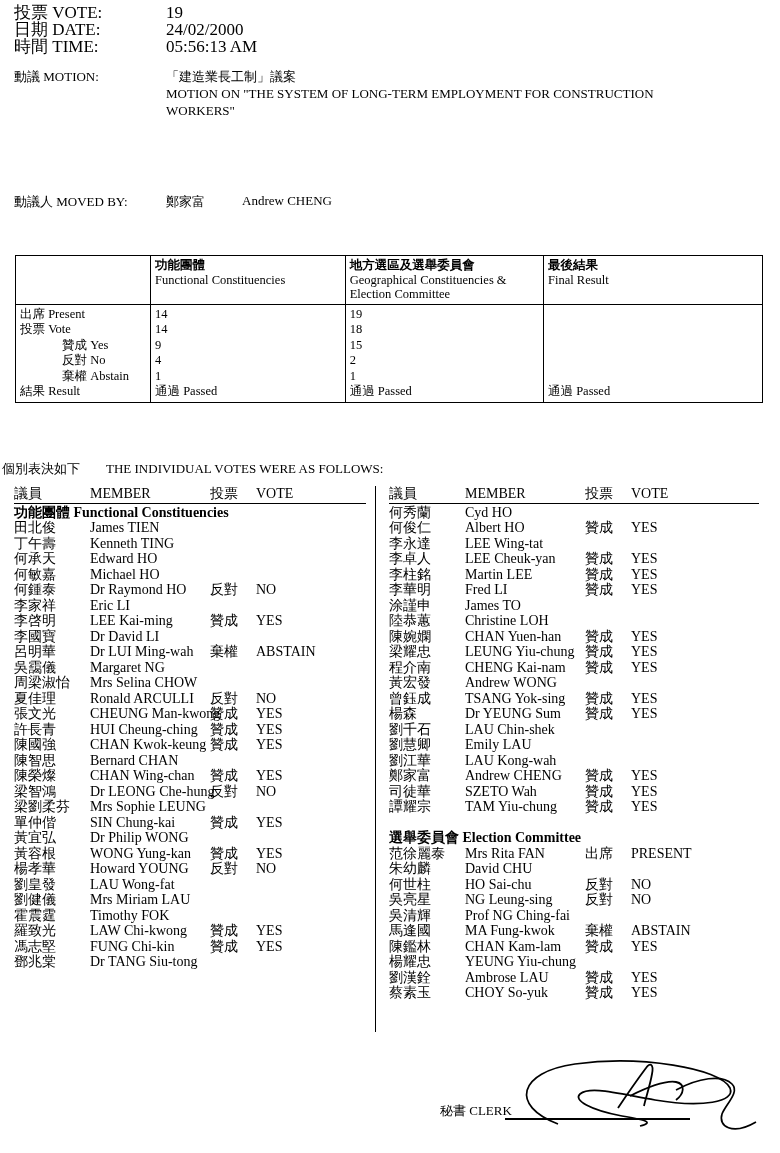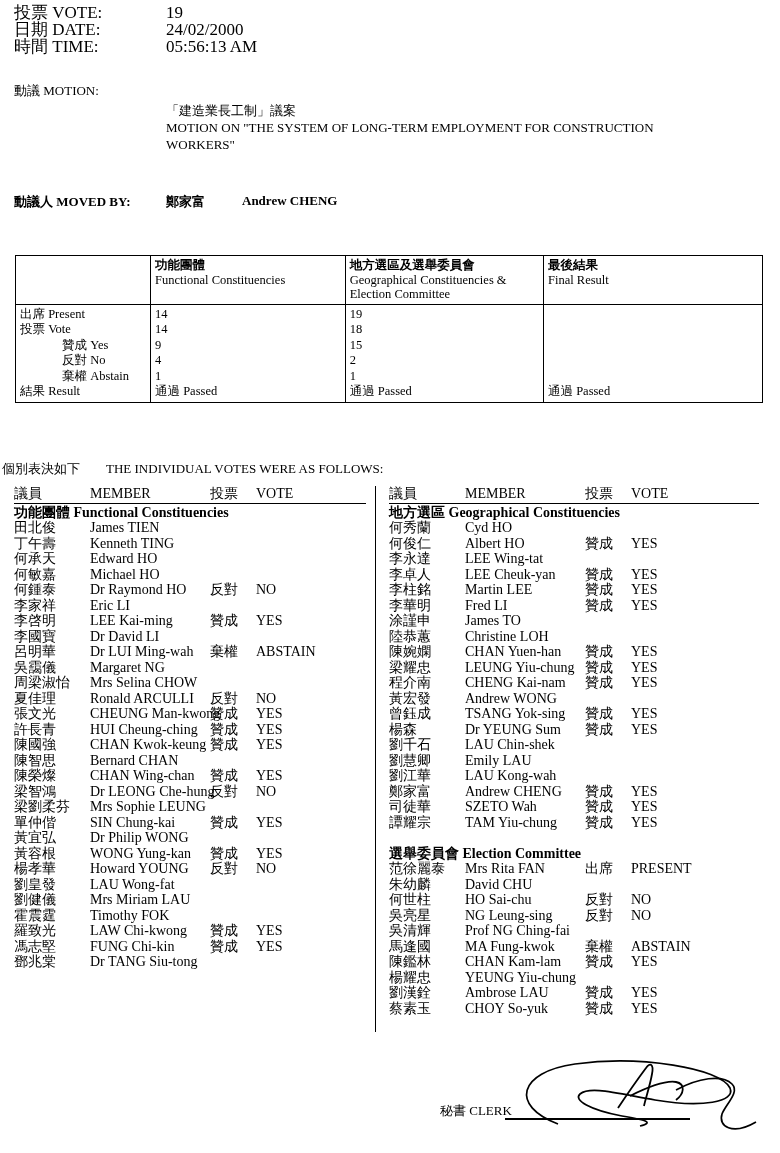--- a/index.html
+++ b/index.html
@@ -35,46 +35,44 @@
     flex: 0 0 152px;
     white-space: nowrap;
   }
   .meta-value {
     white-space: nowrap;
   }
 
   .motion {
     position: absolute;
     left: 14px;
-    top: 82px;
+    top: 68px;
     width: 740px;
     display: flex;
     font-size: 13px;
   }
   .motion-label {
     width: 152px;
     flex: 0 0 152px;
     white-space: nowrap;
     line-height: 17px;
   }
   .motion-body {
     flex: 1 1 auto;
     line-height: 17px;
-    margin-top: 20px;
   }
   .motion-zh { display: block; }
   .motion-en { display: block; max-width: 555px; }
 
   .movedby {
     position: absolute;
     left: 14px;
     top: 193px;
     display: flex;
     font-size: 13px;
-    font-weight: bold;
   }
   .movedby-label {
     width: 152px;
     flex: 0 0 152px;
     white-space: nowrap;
   }
   .movedby-zh { width: 76px; flex: 0 0 76px; }
   .movedby-en { white-space: nowrap; }
 
   
@@ -483,24 +481,20 @@
 </div>
 
 <div class="colwrap right">
   <div class="chdr">
     <span class="c-zh">議員</span>
     <span class="c-name">MEMBER</span>
     <span class="c-vzh">投票</span>
     <span class="c-ven">VOTE</span>
   </div>
   <div class="rule"></div>
-  <div class="grouphdr">
-    <span>地方選區</span>
-    <span class="gh-en">Geographical Constituencies</span>
-  </div>
   <div id="right-list1">
       <div class="vrow">
         <span class="c-zh">何秀蘭</span>
         <span class="c-name">Cyd HO</span>
         <span class="c-vzh">&nbsp;</span>
         <span class="c-ven">&nbsp;</span>
       </div>
       <div class="vrow">
         <span class="c-zh">何俊仁</span>
         <span class="c-name">Albert HO</span>

